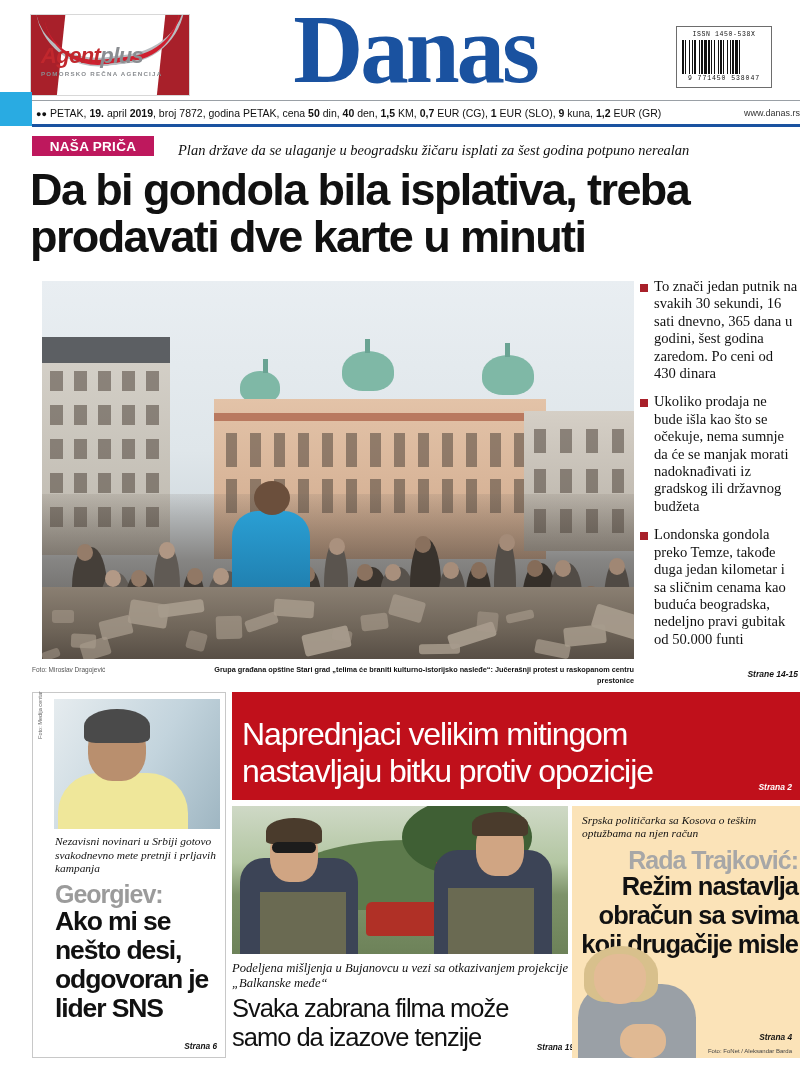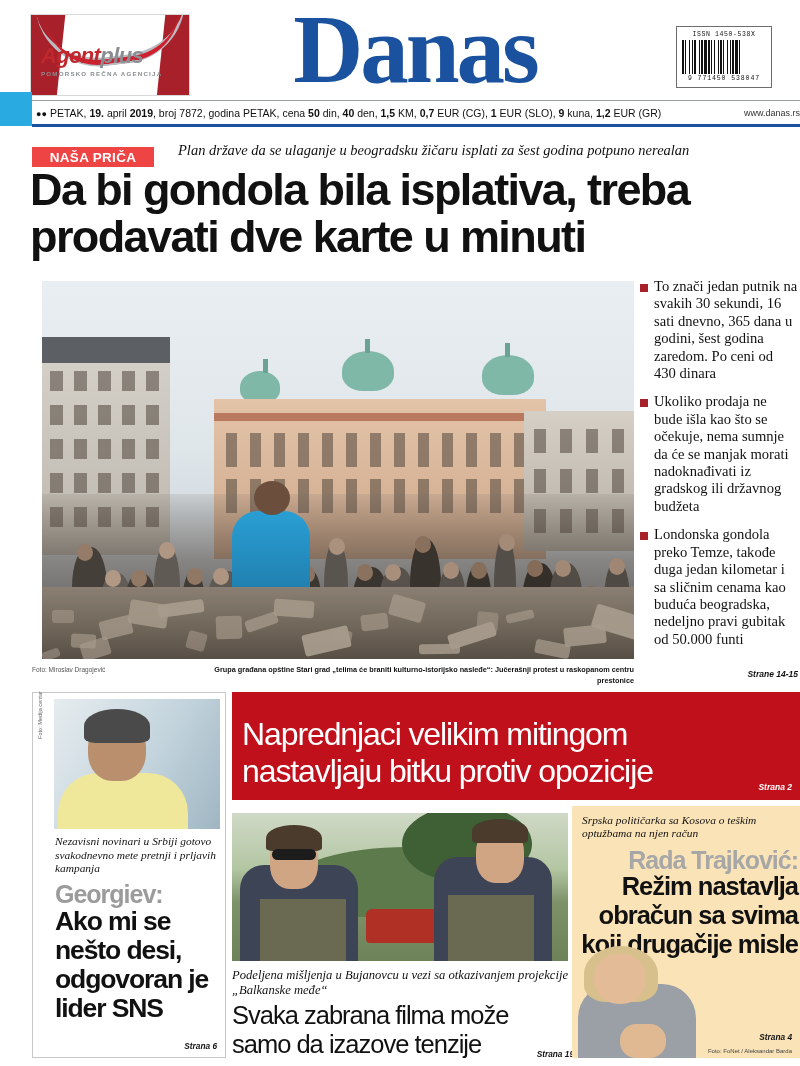--- a/index.html
+++ b/index.html
@@ -91,22 +91,22 @@
     font-size:10.5px; color:#111; white-space:nowrap;
     display:flex; align-items:center; justify-content:space-between;
   }
   .datebar .dots { letter-spacing:0px; margin-right:3px; font-size:9px; }
   .datebar b { font-weight:bold; }
   .datebar .site { font-size:9px; color:#333; }
   .rule-blue { position:absolute; left:32px; top:124px; width:768px; height:3px; background:#1a52a0; }
 
   
   .nasa-tag {
-    position:absolute; left:32px; top:147px; width:122px; height:20px;
-    background:#ef4444; color:#fff;
+    position:absolute; left:32px; top:136px; width:122px; height:20px;
+    background:#be185d; color:#fff;
     font-family:"Liberation Sans", sans-serif;
     font-weight:bold; font-size:13.5px; letter-spacing:.3px;
     display:flex; align-items:center; justify-content:center;
   }
   .kicker-main {
     position:absolute; left:178px; top:140px; width:622px;
     font-family:"Liberation Serif", serif;
     font-style:italic; font-size:14.5px; color:#111; line-height:20px;
   }
 
@@ -250,21 +250,21 @@
     font-family:"Liberation Sans", sans-serif; font-weight:normal;
     font-size:32px; line-height:37px; letter-spacing:-1.1px; color:#fff;
   }
   .rb-strana {
     position:absolute; right:8px; bottom:8px;
     font-family:"Liberation Sans", sans-serif; font-weight:bold; font-style:italic;
     font-size:8.5px; color:#fff;
   }
 
   
-  .box-mid { position:absolute; left:232px; top:806px; width:336px; height:252px;margin-top:7px; }
+  .box-mid { position:absolute; left:232px; top:806px; width:336px; height:252px; }
   .p-photo { position:absolute; left:0; top:0; width:336px; height:148px; overflow:hidden; background:#8fa07a; }
   .p-sky { position:absolute; inset:0; background:linear-gradient(#cfd9c6 0%, #b3c6a2 38%, #7d9269 60%, #6d8259 100%); }
   .p-hill { position:absolute; left:60px; top:34px; width:230px; height:70px; background:#5d7a4c; border-radius:50% 50% 0 0; }
   .p-tree { position:absolute; right:36px; top:-8px; width:130px; height:78px; background:#3f5f34; border-radius:50%; }
   .p-house { position:absolute; left:210px; top:66px; width:76px; height:44px; background:#9a7a5f; }
   .p-house:before { content:""; position:absolute; left:-6px; top:-10px; width:88px; height:12px; background:#7e4a33; }
   .p-car { position:absolute; left:134px; bottom:18px; width:80px; height:34px; background:#b03026; border-radius:6px 10px 4px 4px; }
   .p-cop { position:absolute; bottom:0; background:#3c4456; border-radius:24px 24px 0 0; }
   .p-cop.c1 { left:8px; width:118px; height:96px; }
   .p-cop.c2 { right:16px; width:118px; height:104px; }

